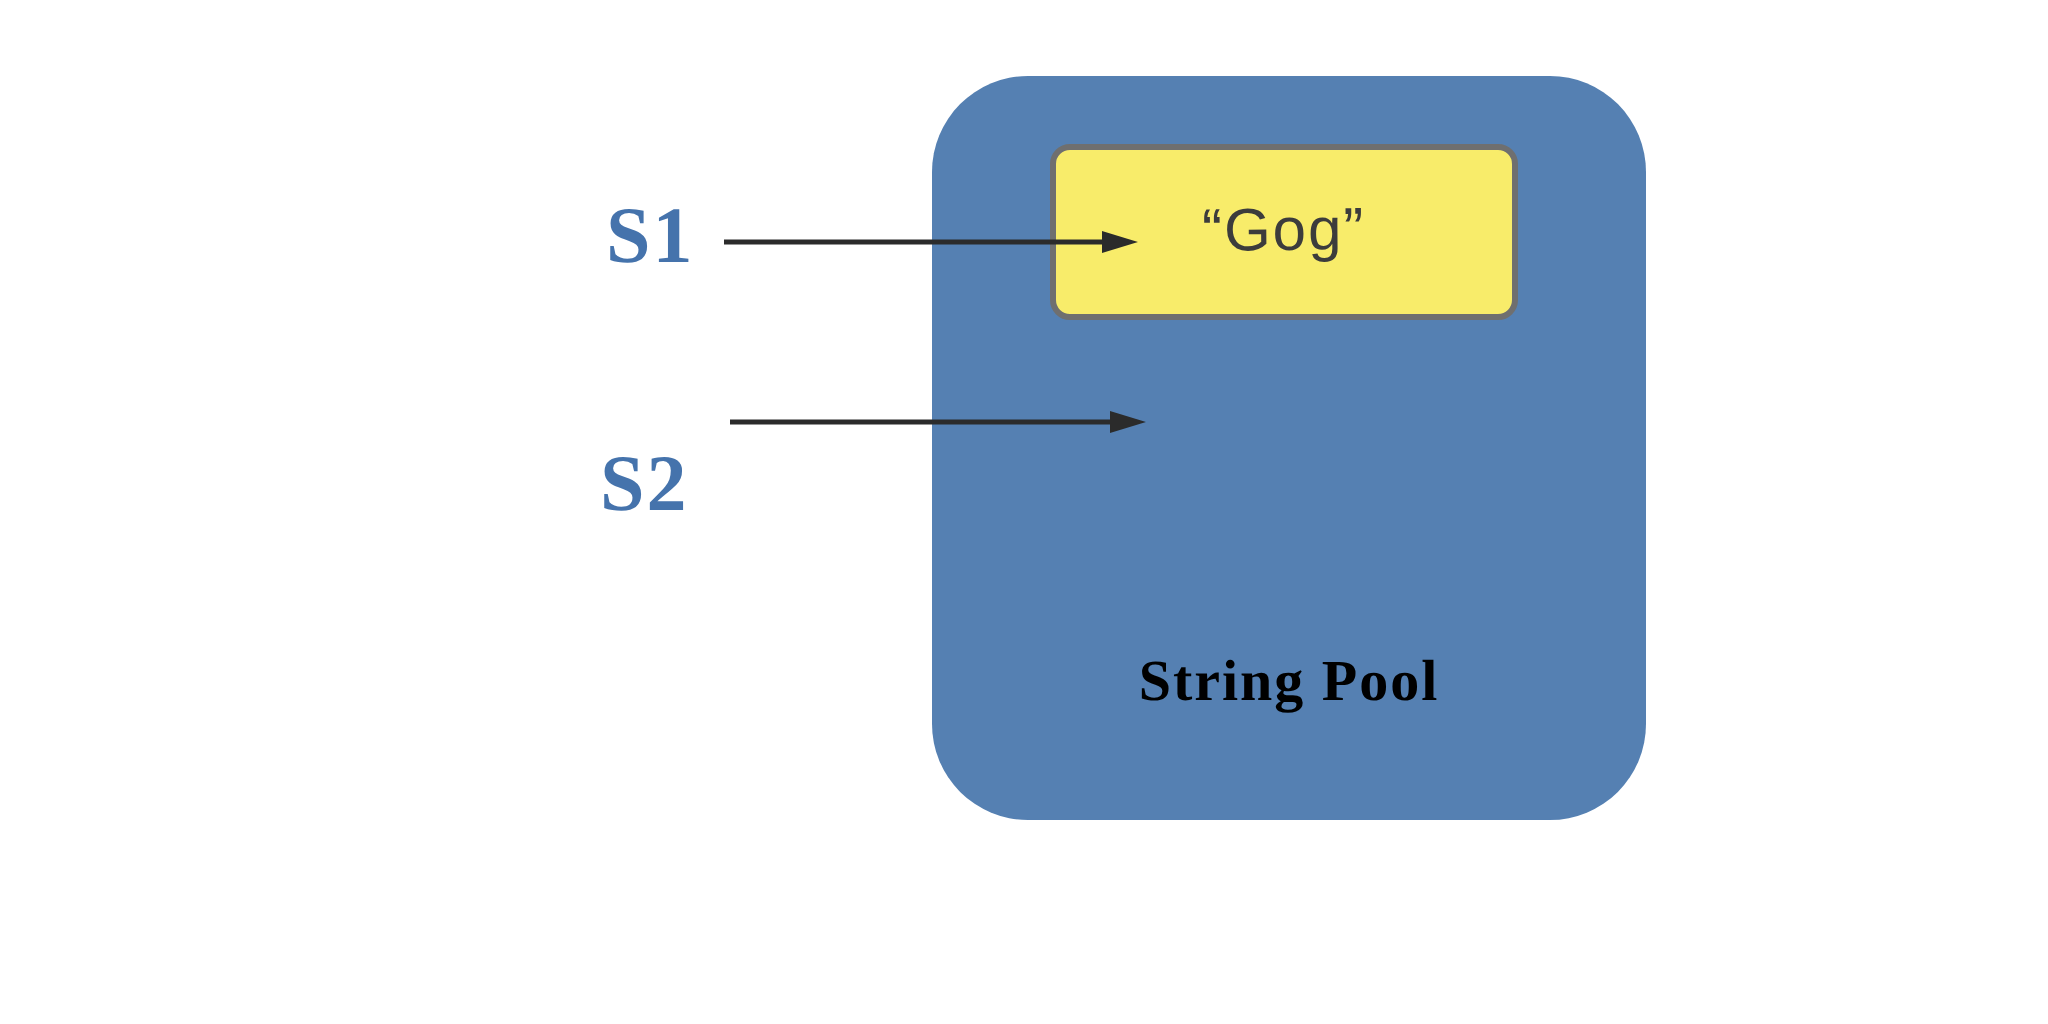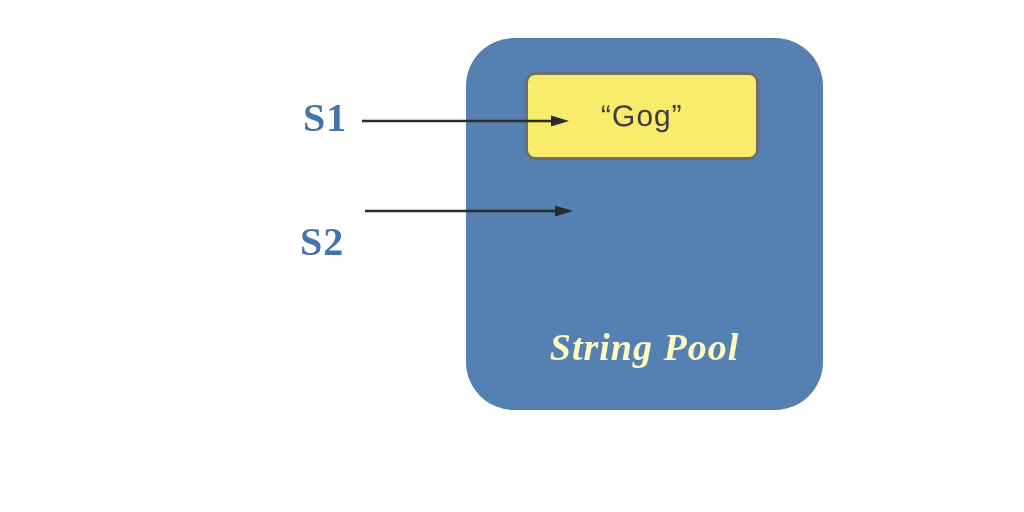--- a/index.html
+++ b/index.html
@@ -41,25 +41,24 @@
     color: #3C3C3C;
     letter-spacing: 1px;
     transform: rotate(-0.5deg);
   }
   .pool-title {
     position: absolute;
     left: 0;
     top: 287px;
     width: 100%;
     text-align: center;
-    color: #fef9c3;
-    font-size: 38px;
+    color: #000000;
+    font-size: 29px;
     font-weight: 600;
     letter-spacing: 1px;
-    font-style: italic;
   }
   .var-label {
     position: absolute;
     color: #4573AC;
     font-size: 40px;
     font-weight: 700;
     line-height: 1.05;
     letter-spacing: 1px;
   }
   .var-label.s1 { left: 303px; top: 97px; }

